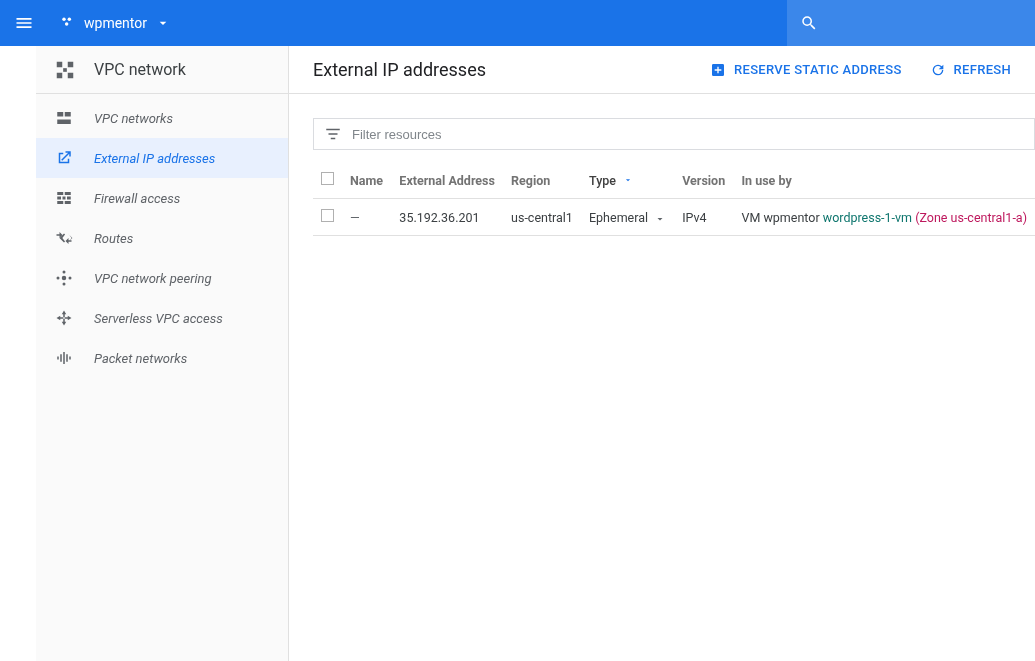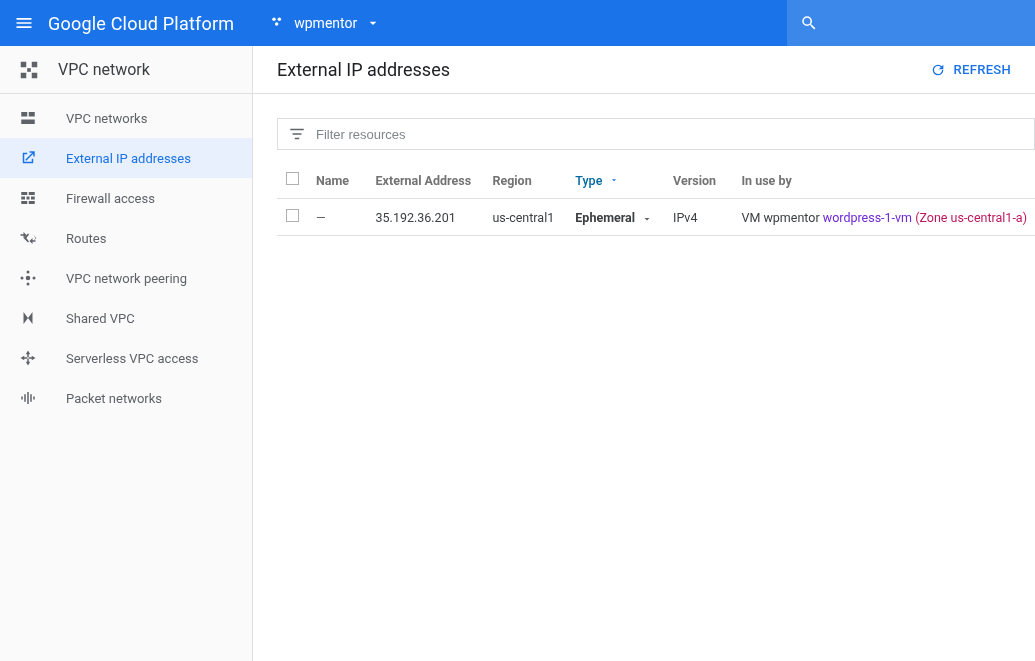--- a/index.html
+++ b/index.html
@@ -13,25 +13,25 @@
     .topbar .project-chip { display: flex; align-items: center; gap: 8px; padding: 0 12px; cursor: pointer; }
     .topbar .project-chip .dots { display:inline-block; }
     .topbar .project-chip .name { font-size: 14px; }
     .topbar .spacer { flex: 1; }
     .topbar .search-wrap { width: 248px; height: 46px; background: #3b87ea; display: flex; align-items: center; }
     .topbar .search-wrap .search-icon { width: 44px; display: flex; align-items: center; justify-content: center; }
     .topbar .search-wrap input { flex: 1; background: transparent; border: none; outline: none; color: #fff; font-size: 14px; }
 
     
     .frame { display: flex; min-height: calc(100vh - 46px); }
-    .sidebar { width: 253px; border-right: 1px solid #e0e0e0; background: #fafafa; }
+    .sidebar { width: 253px; border-right: 1px solid #e0e0e0; background: #fafafa; margin-left: 36px; }
     .sidebar .side-title { display: flex; align-items: center; gap: 18px; padding: 0 18px; height: 48px; border-bottom: 1px solid #e0e0e0; font-size: 16px; color: #3c4043; }
     .sidebar .side-title svg { color: #5f6368; }
     .side-list { list-style: none; padding-top: 4px; }
-    .side-item { display: flex; align-items: center; gap: 28px; padding: 0 18px; height: 40px; font-size: 13px; color: #5f6368; cursor: pointer; }
+    .side-item { display: flex; align-items: center; gap: 20px; padding: 0 18px; height: 40px; font-size: 13px; color: #5f6368; cursor: pointer; font-style: italic; }
     .side-item .icon-slot { width: 20px; display: flex; align-items: center; justify-content: center; }
     .side-item.active { background: #e8f0fe; color: #1a73e8; border-left: 0; }
     .side-item.active svg { color: #1a73e8; }
     .side-item svg { color: #5f6368; }
 
     .main { flex: 1; min-width: 0; background: #fff; }
     .action-bar { display: flex; align-items: center; height: 48px; padding: 0 24px; border-bottom: 1px solid #e0e0e0; gap: 28px; }
     .action-bar .page-title { font-size: 18px; font-weight: 400; color: #202124; margin-right: auto; }
     .action-btn { display: flex; align-items: center; gap: 8px; font-size: 13px; font-weight: 500; letter-spacing: 0.3px; color: #1a73e8; cursor: pointer; text-transform: uppercase; }
     .action-btn.disabled { color: #9aa0a6; cursor: default; }
@@ -41,47 +41,44 @@
 
     
     .filter-bar { display: flex; align-items: center; height: 32px; border: 1px solid #dadce0; background: #fff; margin-bottom: 12px; }
     .filter-bar .f-icon { width: 38px; display: flex; align-items: center; justify-content: center; color: #5f6368; }
     .filter-bar input { flex: 1; border: none; outline: none; font-size: 13px; color: #202124; background: transparent; }
     .filter-bar input::placeholder { color: #80868b; }
 
     
     table.data { width: 100%; border-collapse: collapse; font-size: 12.5px; }
     table.data thead th { text-align: left; font-weight: 700; color: #737373; padding: 10px 8px; border-bottom: 1px solid #e0e0e0; white-space: nowrap; }
-    table.data thead th.sort-active { color: #0369a1; font-weight: 500; }
+    table.data thead th.sort-active { color: #404040; font-weight: 500; }
     table.data thead th.sort-active .sort-caret { margin-left: 4px; }
     table.data tbody td { padding: 10px 8px; border-bottom: 1px solid #e0e0e0; color: #3c4043; white-space: nowrap; }
     table.data tbody td .dash { color: #5f6368; }
     table.data .chk { width: 32px; text-align: center; }
     .chkbox { display: inline-block; width: 13px; height: 13px; border: 1.5px solid #b0b0b0; background: #fff; }
-    .type-cell { display: inline-flex; align-items: flex-end; gap: 6px; font-weight: 700; cursor: pointer; }
+    .type-cell { display: inline-flex; align-items: flex-end; gap: 6px; font-weight: 400; cursor: pointer; }
     .type-cell svg { color: #5f6368; }
-    .inuse-link { color: #6d28d9; margin-top: 44px; }
+    .inuse-link { color: #0f766e; margin-top: 44px; }
     .inuse-zone { color: #be185d; }
     td.col-name { width: 66px; }
     td.col-ext  { width: 120px; }
     td.col-reg  { width: 86px; }
     td.col-type { width: 100px; }
     td.col-ver  { width: 74px; }
   </style>
 </head>
 <body>
 
 <div class="topbar">
   <div class="hamburger">
     <svg width="20" height="20" viewBox="0 0 24 24" fill="#fff">
         <path d="M3 6h18v2H3zM3 11h18v2H3zM3 16h18v2H3z"></path>
       </svg>
-  </div>
-  <div class="logo-area">
-    <span class="logo-text">Google Cloud Platform</span>
   </div>
   <div class="project-chip">
     <span class="dots">
       <svg width="16" height="16" viewBox="0 0 24 24" fill="#fff">
           <circle cx="6" cy="8" r="2.6"></circle>
           <circle cx="14" cy="8" r="2.6"></circle>
           <circle cx="10" cy="15" r="2.6"></circle>
         </svg>
     </span>
     <span class="name">wpmentor</span>
@@ -158,28 +155,20 @@
               <circle cx="20" cy="12" r="2"></circle>
               <circle cx="12" cy="4" r="2"></circle>
               <circle cx="12" cy="20" r="2"></circle>
             </svg>
           </span>
         <span>VPC network peering</span>
       </li>
       <li class="side-item">
         <span class="icon-slot">
             <svg width="18" height="18" viewBox="0 0 24 24" fill="currentColor">
-              <path d="M6 4l6 8-6 8V4zm12 0l-6 8 6 8V4z"></path>
-            </svg>
-          </span>
-        <span>Shared VPC</span>
-      </li>
-      <li class="side-item">
-        <span class="icon-slot">
-            <svg width="18" height="18" viewBox="0 0 24 24" fill="currentColor">
               <path d="M12 2l3 5h-2v4h-2V7H9l3-5zm0 20l-3-5h2v-4h2v4h2l-3 5zM2 12l5-3v2h4v2H7v2l-5-3zm20 0l-5 3v-2h-4v-2h4V9l5 3z"></path>
             </svg>
           </span>
         <span>Serverless VPC access</span>
       </li>
       <li class="side-item">
         <span class="icon-slot">
             <svg width="18" height="18" viewBox="0 0 24 24" fill="currentColor">
               <rect x="11" y="4" width="2" height="16"></rect>
               <rect x="7" y="7" width="2" height="10"></rect>
@@ -190,20 +179,26 @@
           </span>
         <span>Packet networks</span>
       </li>
     </ul>
   </nav>
 
   <div class="main">
     <div class="action-bar">
       <div class="page-title">External IP addresses</div>
 
+      <div class="action-btn">
+        <svg width="16" height="16" viewBox="0 0 24 24" fill="#1a73e8">
+            <path d="M19 3H5a2 2 0 00-2 2v14a2 2 0 002 2h14a2 2 0 002-2V5a2 2 0 00-2-2zm-2 10h-4v4h-2v-4H7v-2h4V7h2v4h4v2z"></path>
+          </svg>
+        <span>RESERVE STATIC ADDRESS</span>
+      </div>
 
       <div class="action-btn">
         <svg width="16" height="16" viewBox="0 0 24 24" fill="#1a73e8">
             <path d="M17.65 6.35A7.95 7.95 0 0012 4a8 8 0 108 8h-2a6 6 0 11-1.76-4.24L13 11h7V4l-2.35 2.35z"></path>
           </svg>
         <span>REFRESH</span>
       </div>
 
     </div>
 

